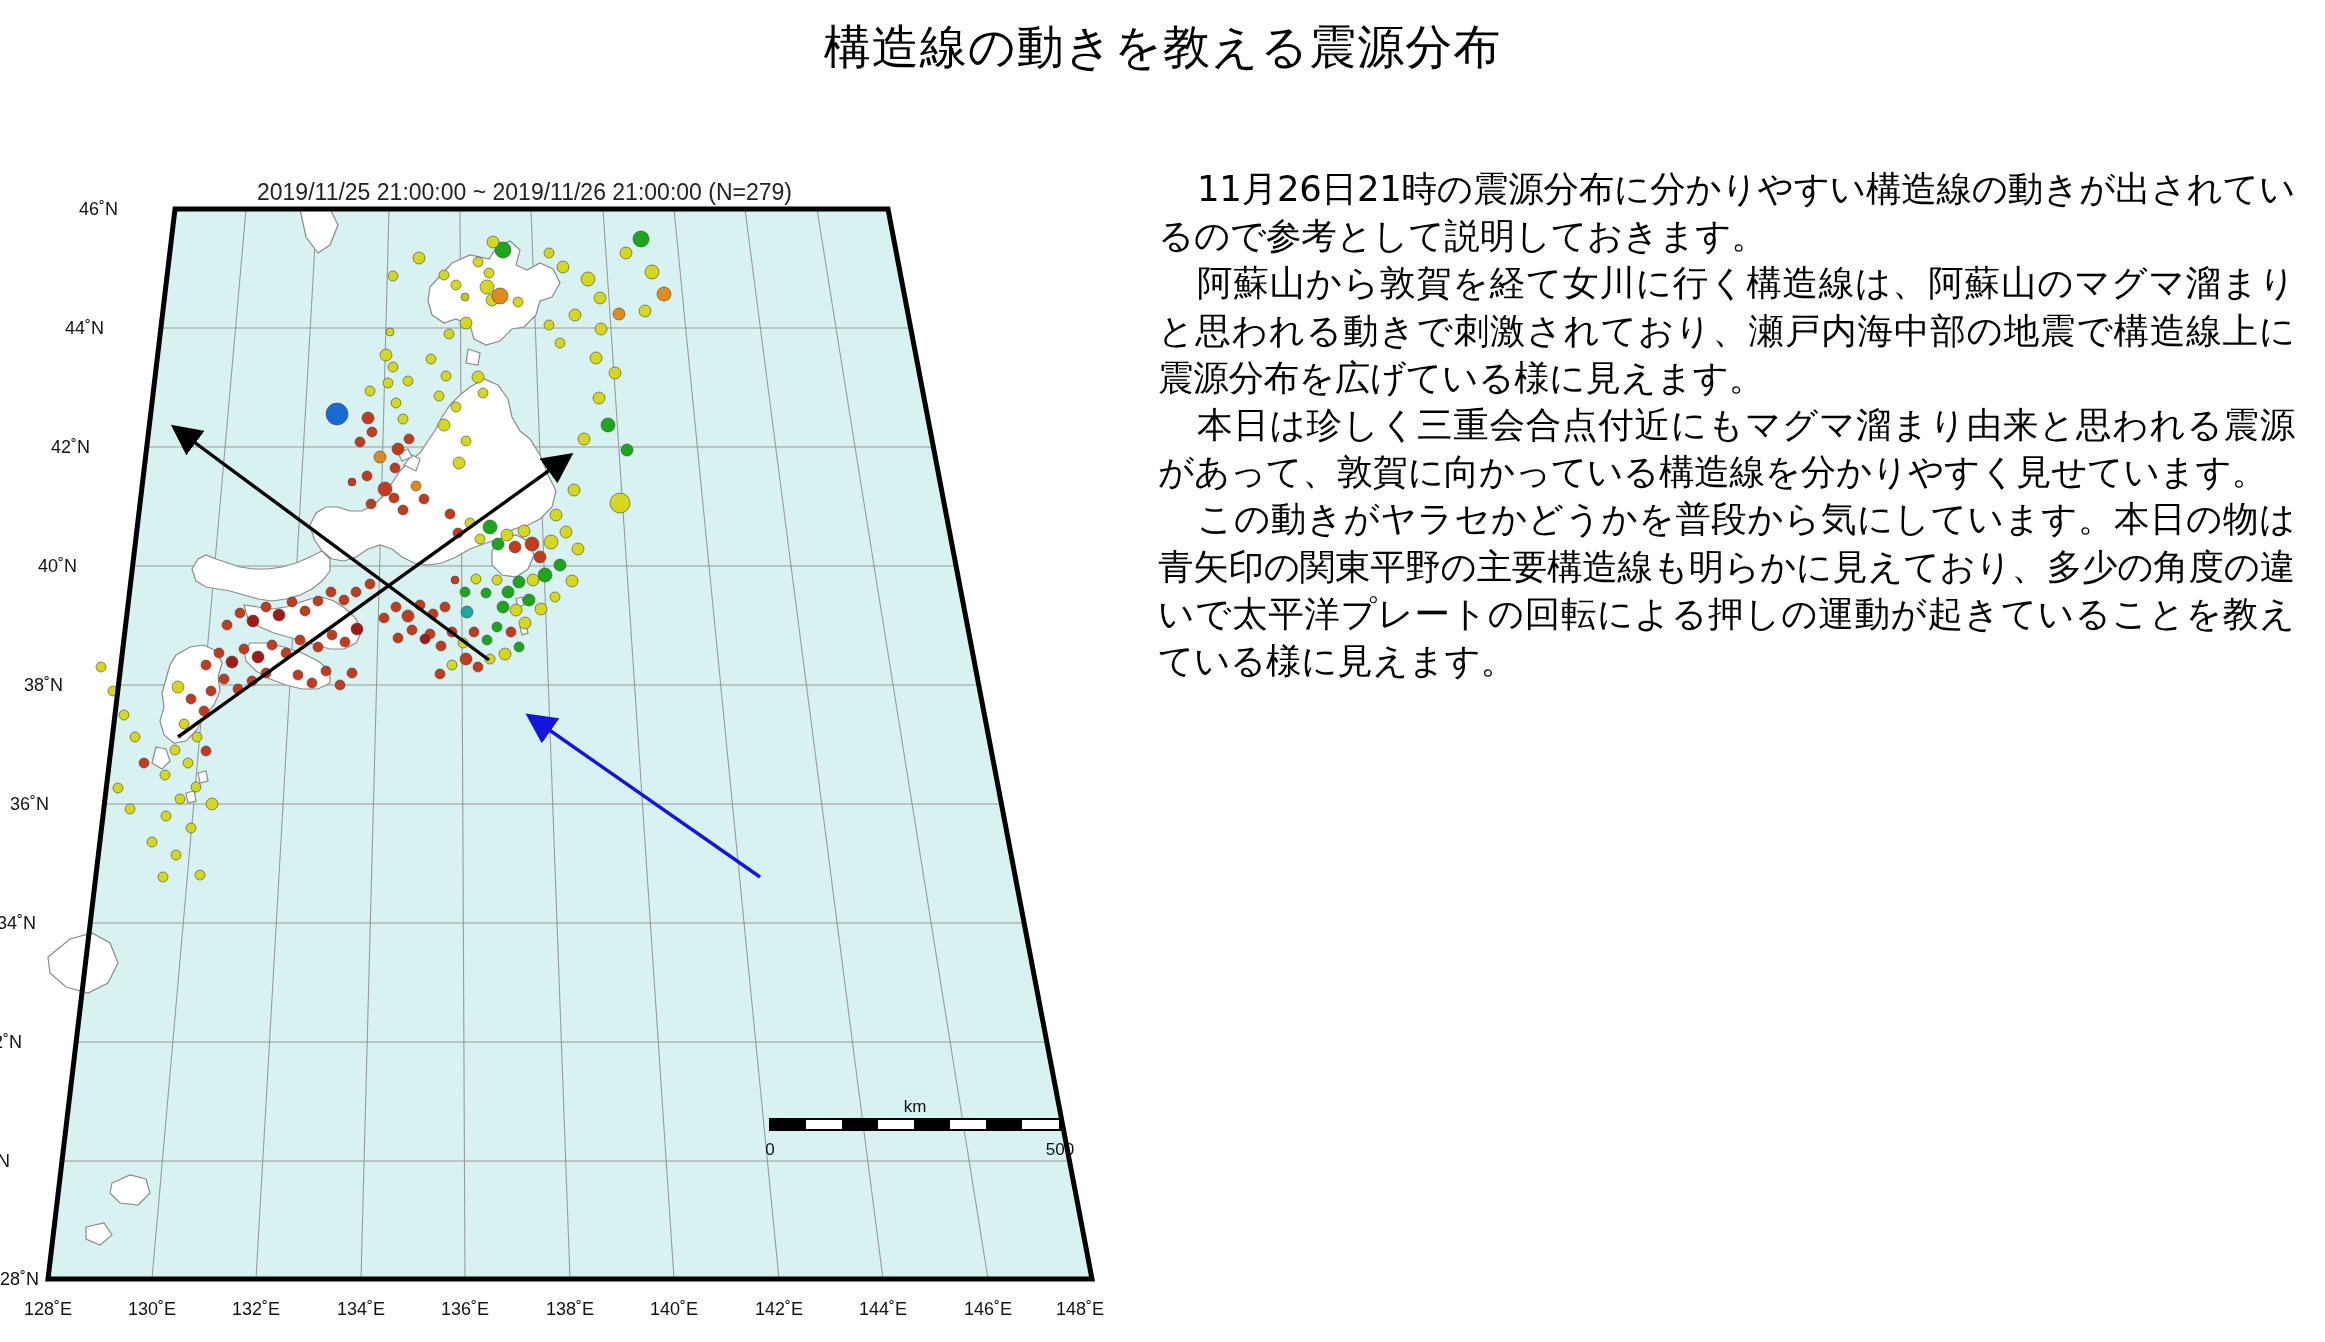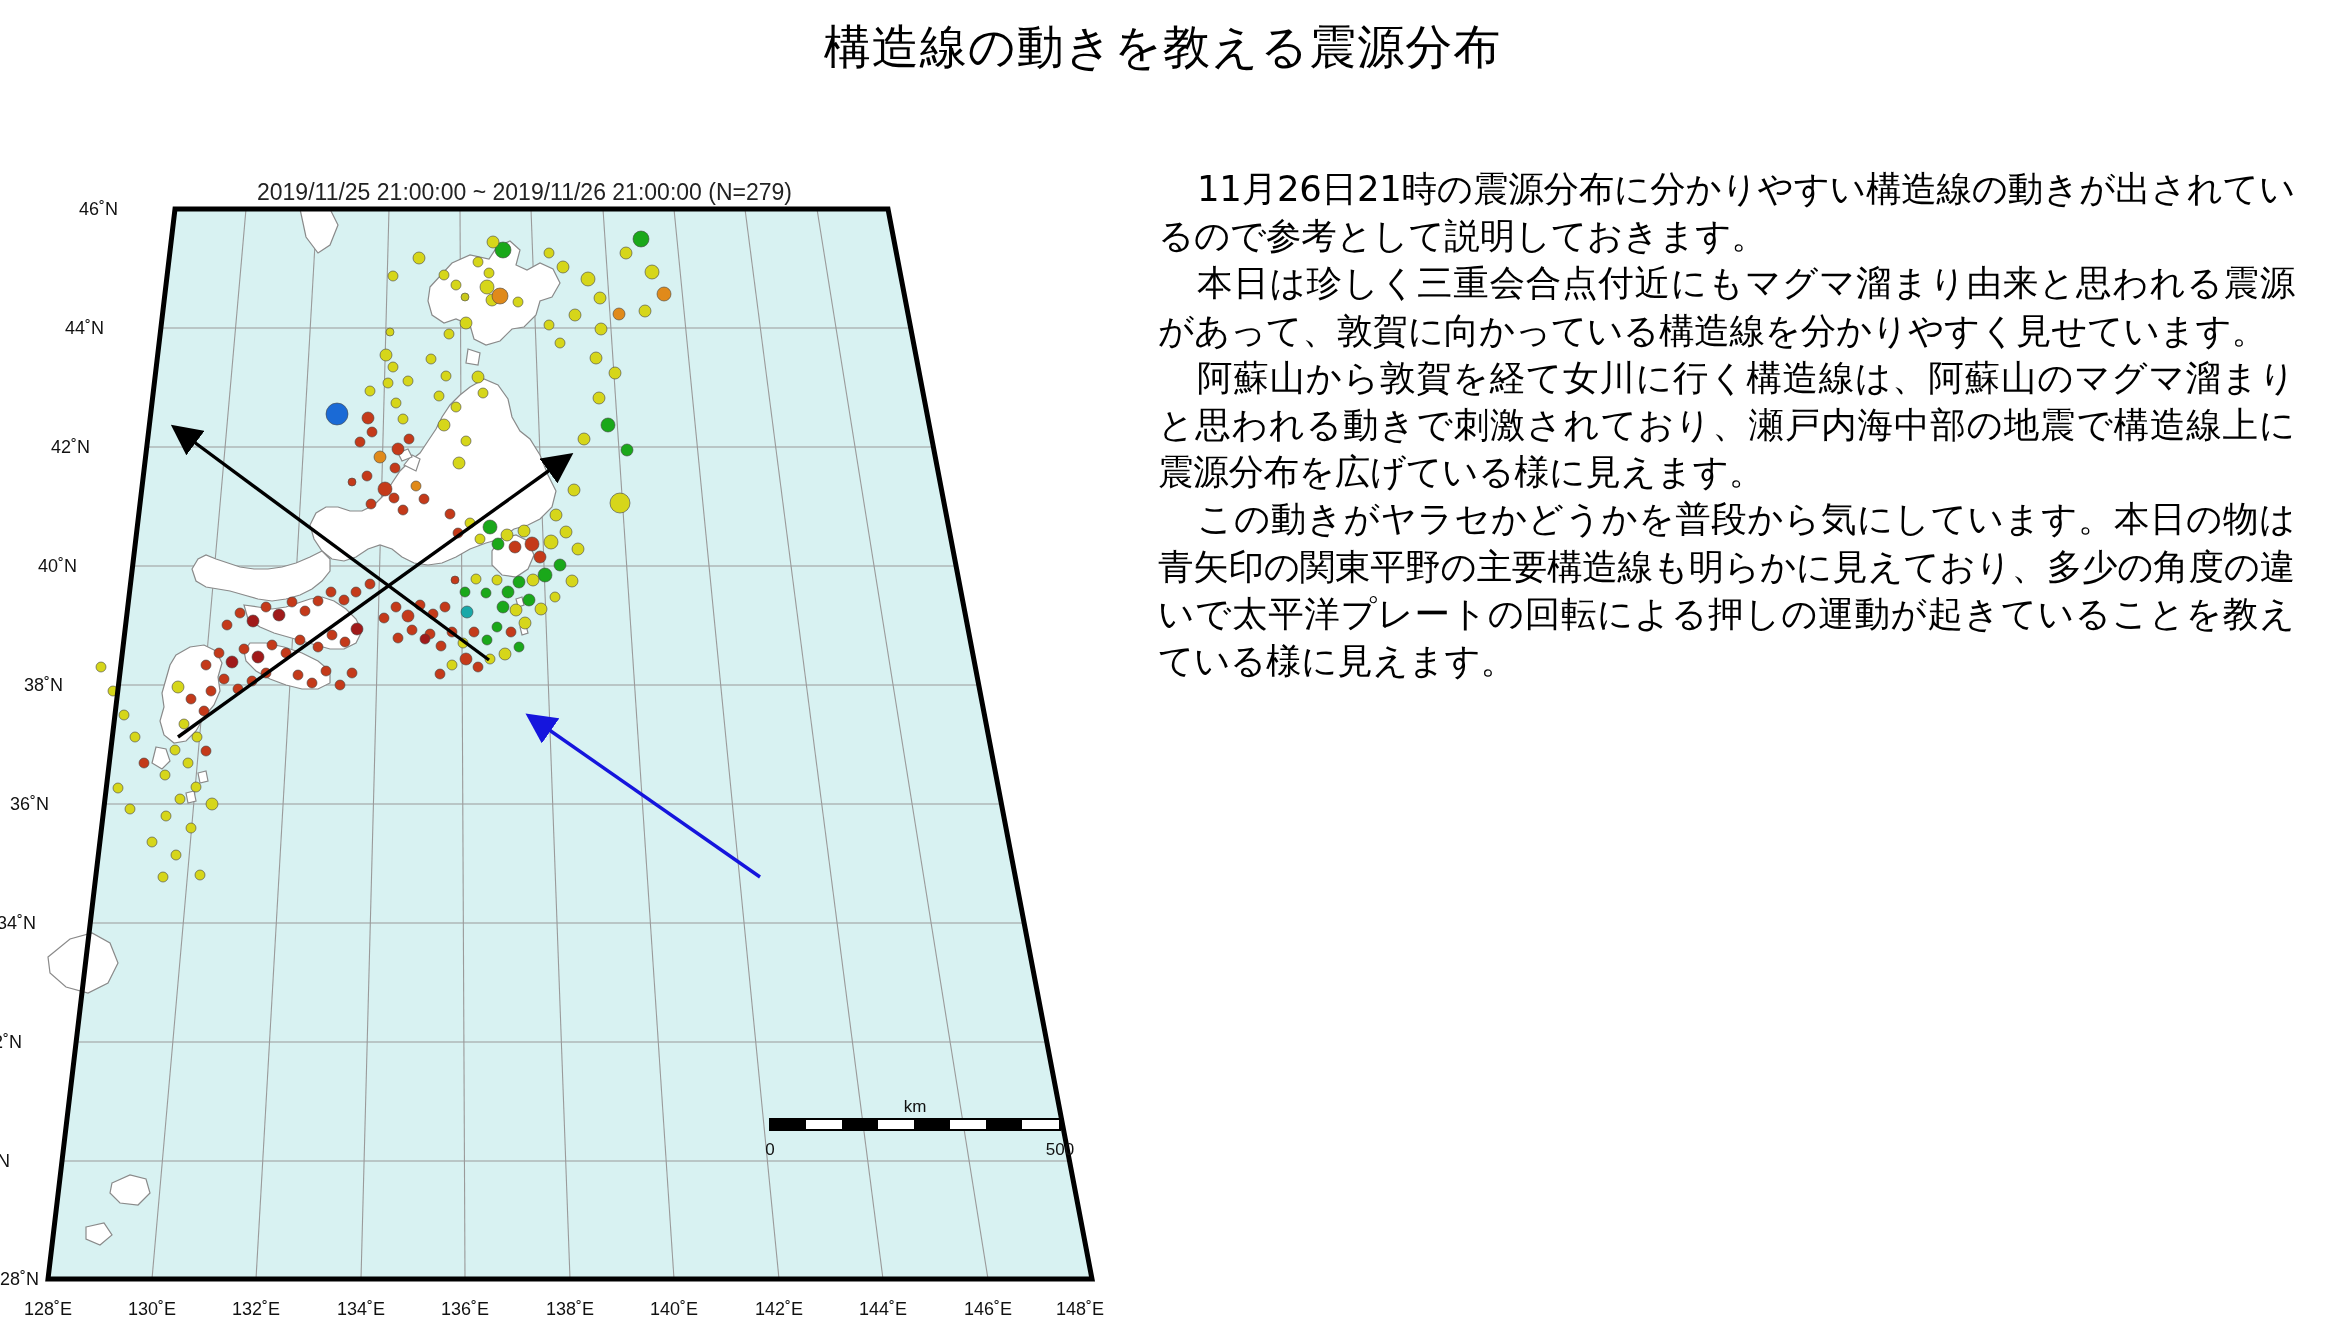--- a/index.html
+++ b/index.html
@@ -416,18 +416,18 @@
         <rect x="914" y="1032" width="36" height="11" fill="#000000"></rect>
         <rect x="986" y="1032" width="36" height="11" fill="#000000"></rect>
         <text x="770" y="1068" text-anchor="middle" font-family="Liberation Sans, sans-serif" font-size="17" fill="#111">0</text>
         <text x="1060" y="1068" text-anchor="middle" font-family="Liberation Sans, sans-serif" font-size="17" fill="#111">500</text>
       </g>
     </svg>
   </div>
 
   <div id="text-panel">
     <p>11月26日21時の震源分布に分かりやすい構造線の動きが出されているので参考として説明しておきます。</p>
+    <p>阿蘇山から敦賀を経て女川に行く構造線は、阿蘇山のマグマ溜まりと思われる動きで刺激されており、瀬戸内海中部の地震で構造線上に震源分布を広げている様に見えます。</p>
     <p>本日は珍しく三重会合点付近にもマグマ溜まり由来と思われる震源があって、敦賀に向かっている構造線を分かりやすく見せています。</p>
-    <p>阿蘇山から敦賀を経て女川に行く構造線は、阿蘇山のマグマ溜まりと思われる動きで刺激されており、瀬戸内海中部の地震で構造線上に震源分布を広げている様に見えます。</p>
     <p>この動きがヤラセかどうかを普段から気にしています。本日の物は青矢印の関東平野の主要構造線も明らかに見えており、多少の角度の違いで太平洋プレートの回転による押しの運動が起きていることを教えている様に見えます。</p>
   </div>
 
 </div>
 
 </body></html>

